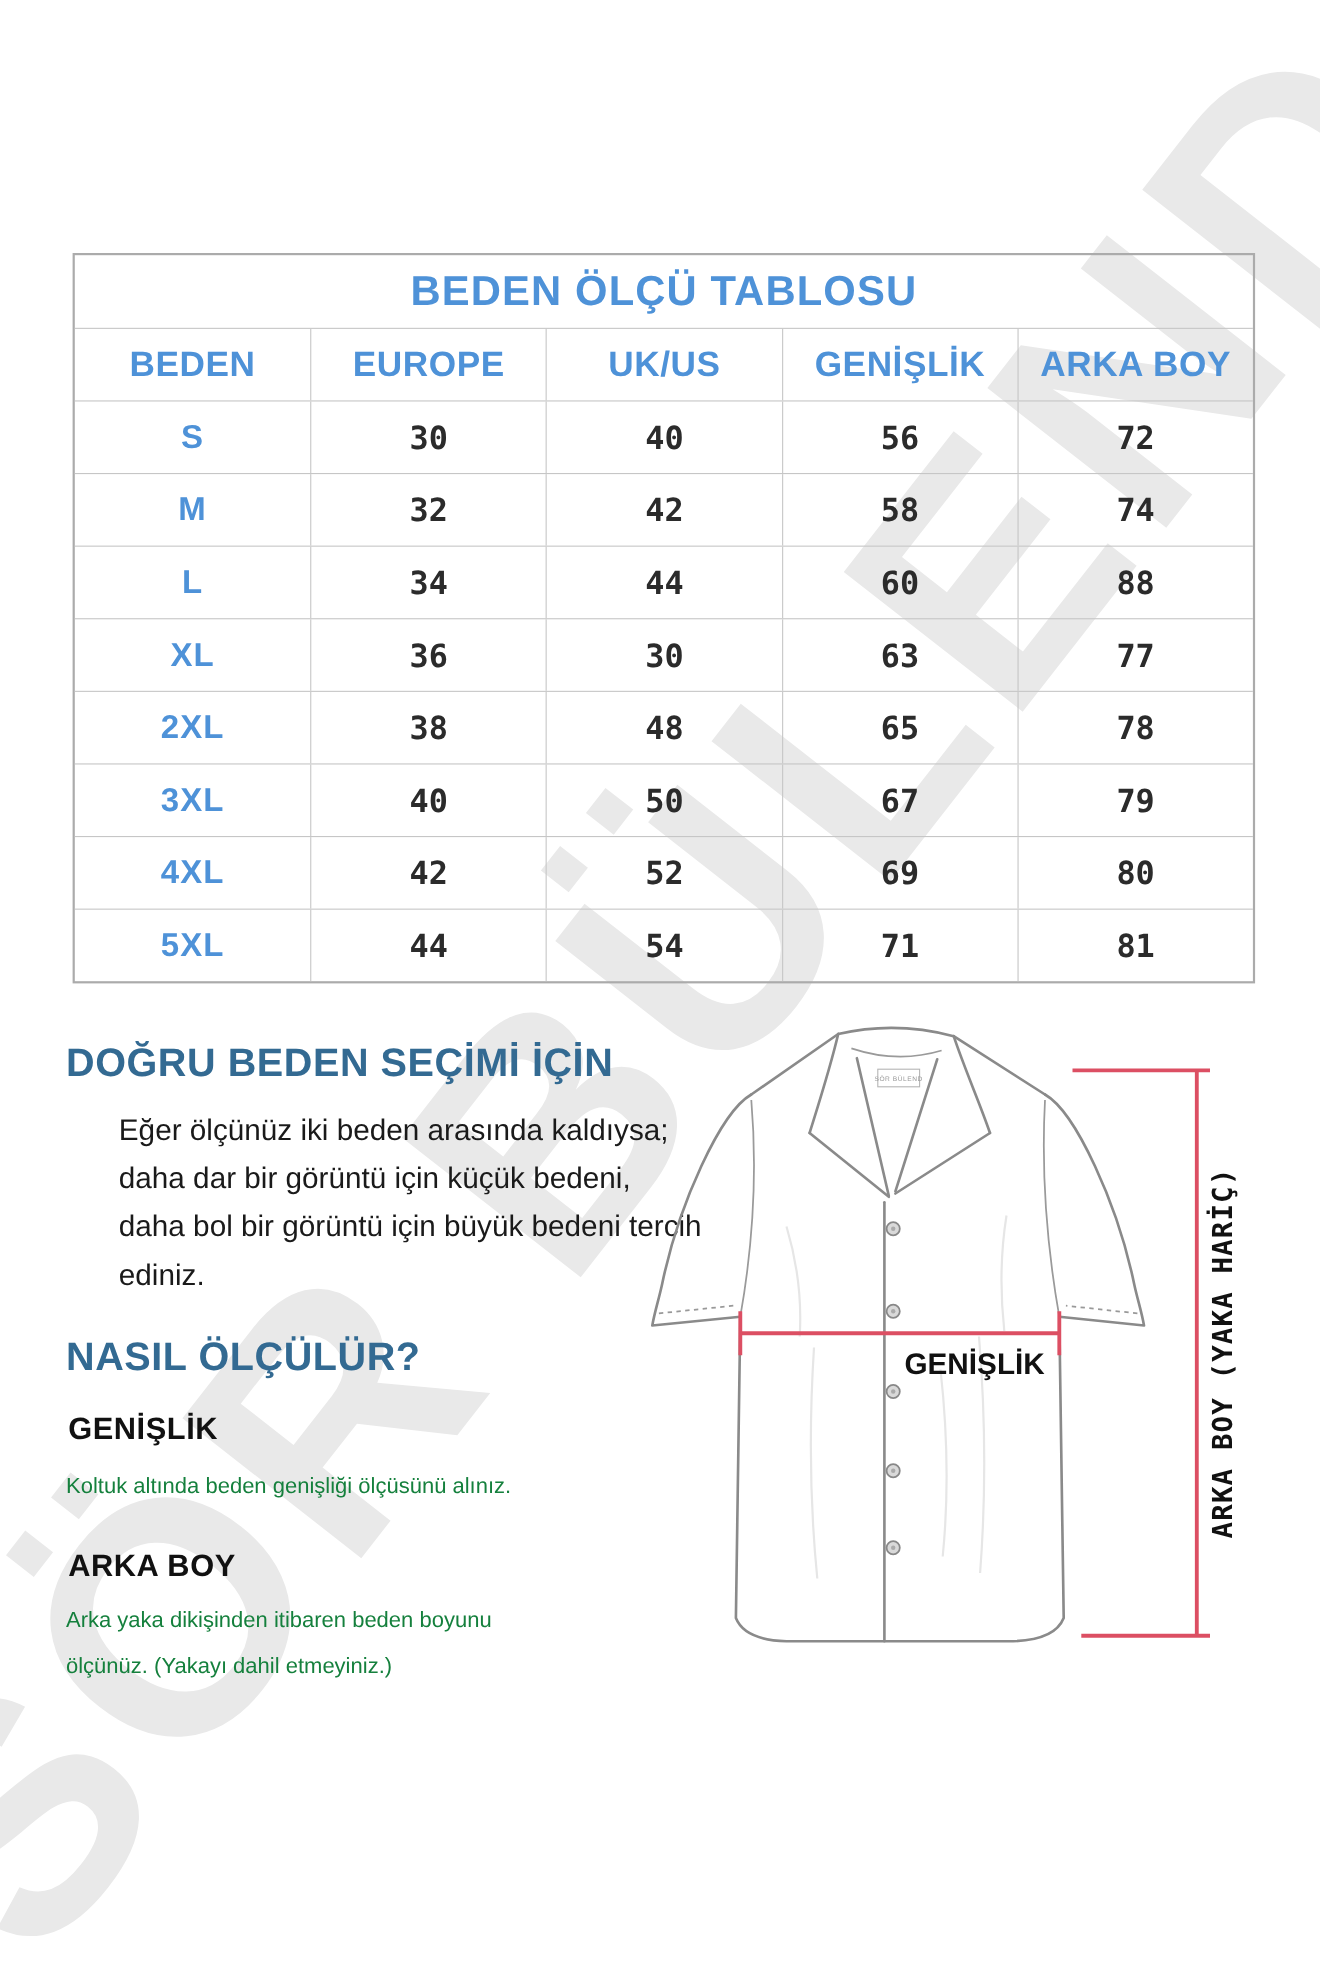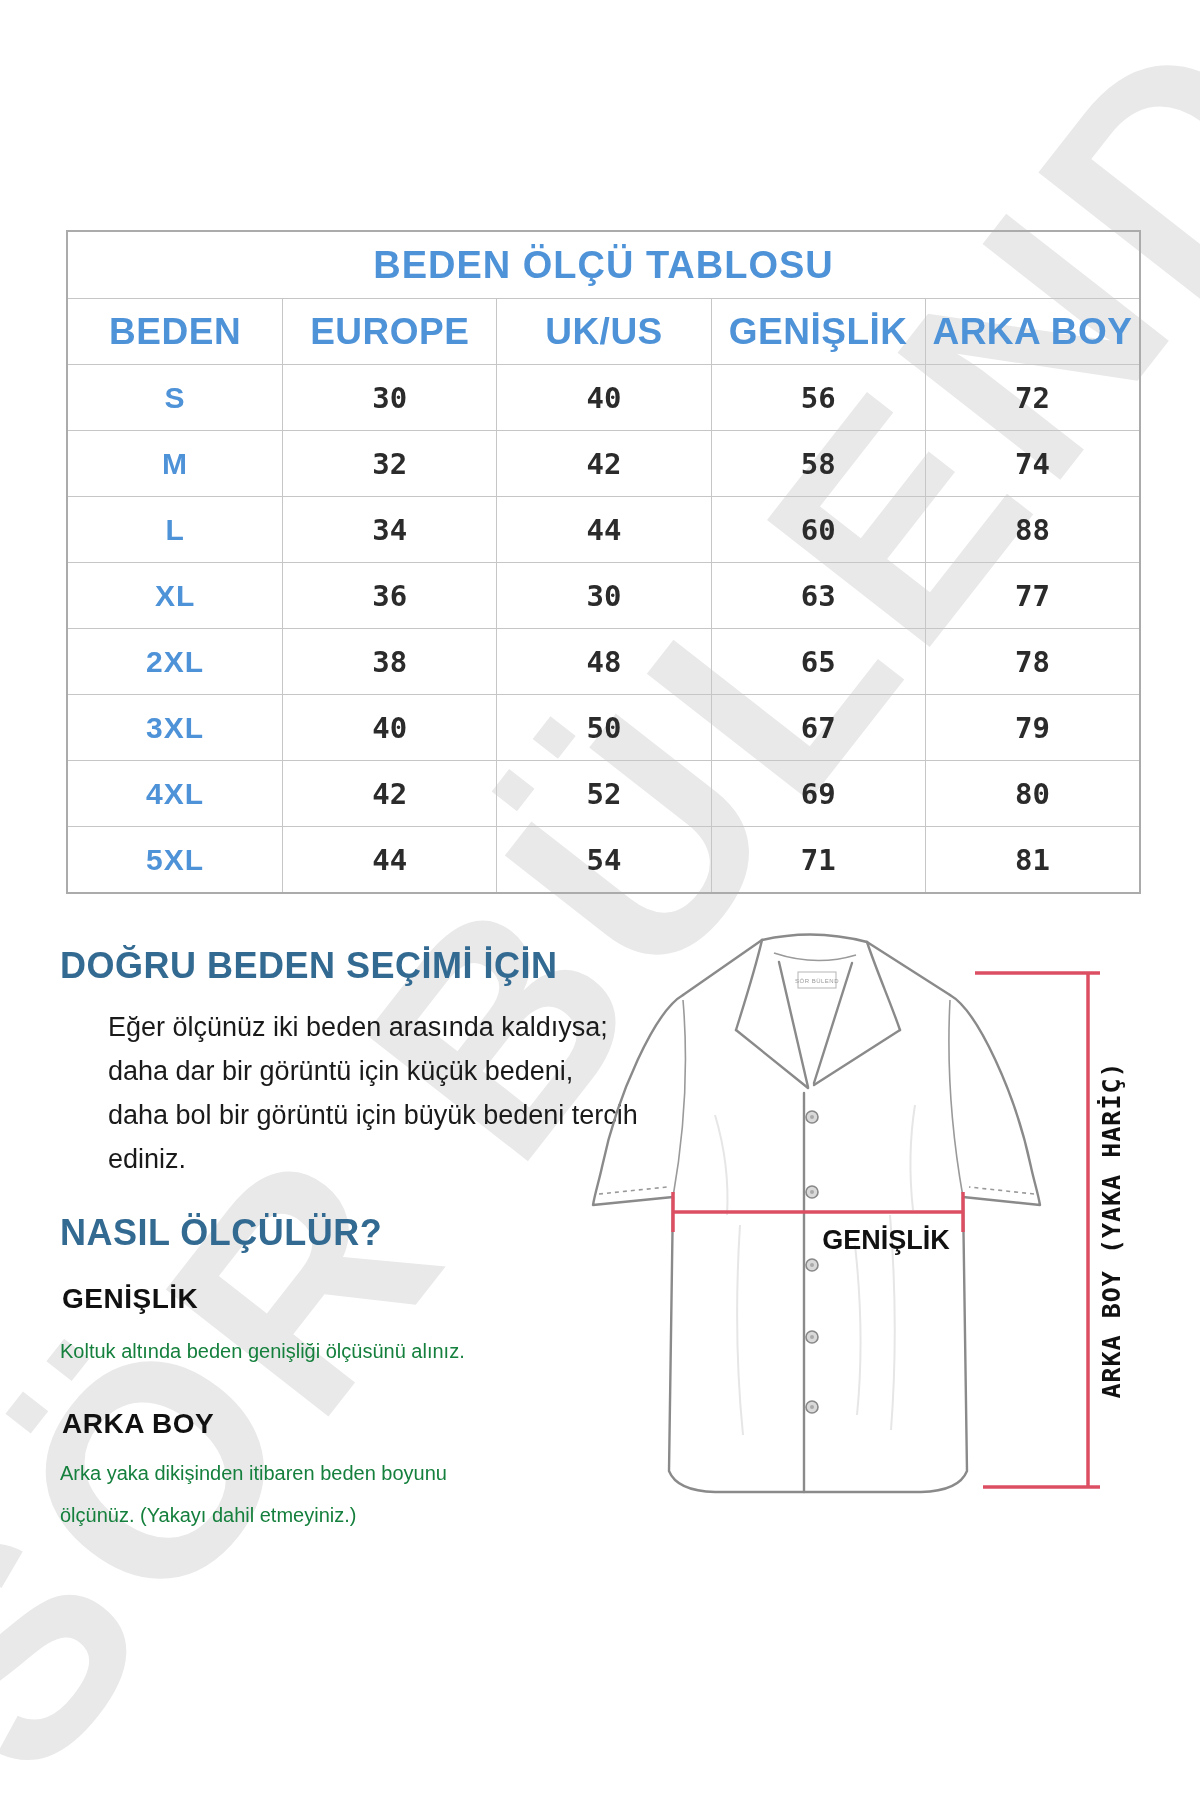--- a/index.html
+++ b/index.html
@@ -49,21 +49,21 @@
     grid-template-columns:repeat(5,1fr);
     height:66px;
     border-top:1px solid var(--border-light);
   }
   .st-cell{
     display:flex;align-items:center;justify-content:center;
     border-left:1px solid var(--border-light);
     font-weight:bold;
   }
   .st-cell:first-child{border-left:none;}
-  .st-head{font-size:37px;font-weight:700;color:var(--table-blue);letter-spacing:0.5px;}
+  .st-head{font-size:32px;font-weight:700;color:var(--table-blue);letter-spacing:0.5px;}
   .st-size{font-size:30px;font-weight:700;color:var(--table-blue);letter-spacing:1px;}
   .st-num{font-family:"DejaVu Sans Mono",monospace;font-size:29px;color:#2b2b2b;}
   
   .heading{
     position:absolute;left:60px;
     font-size:36px;font-weight:700;color:var(--heading-blue);
     letter-spacing:0.5px;z-index:1;
   }
   .h-size-choice{top:945px;}
   .h-how{top:1212px;}

